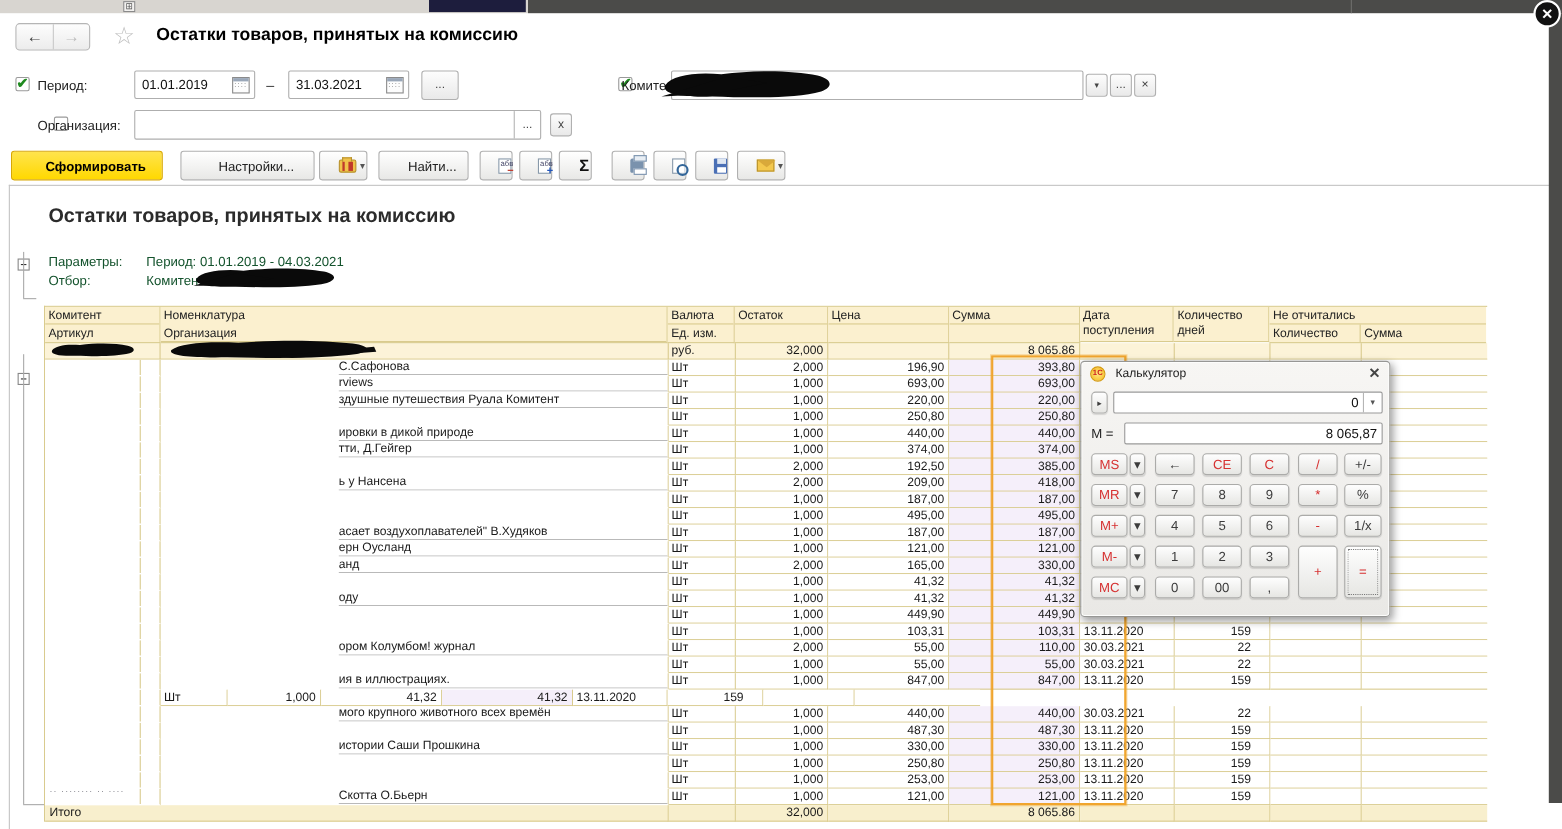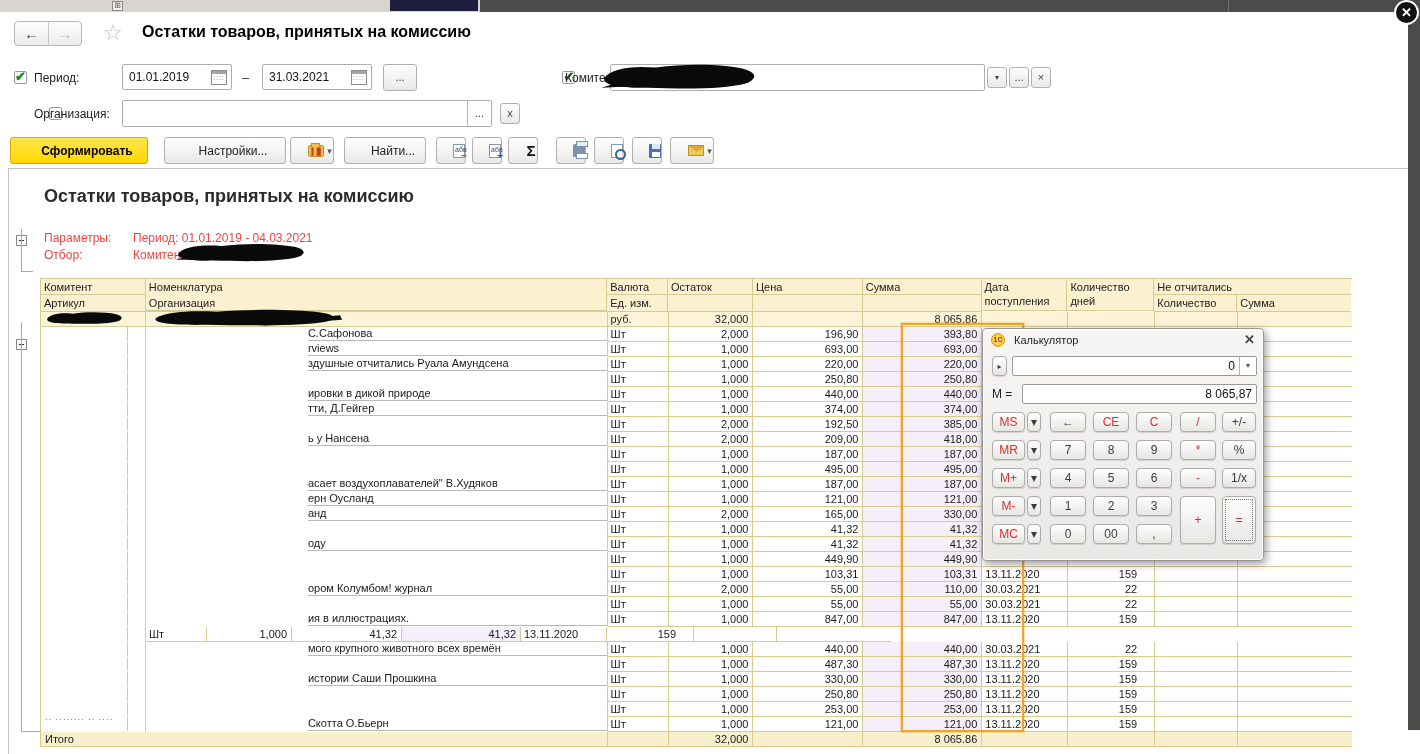--- a/index.html
+++ b/index.html
@@ -61,21 +61,21 @@
   .prev-ic:after { content:""; position:absolute; right:-4px; bottom:-3px; width:7px; height:7px; border:2px solid #336699; border-radius:50%; background:rgba(255,255,255,.6); }
   .save-ic { width:14px; height:14px; background:#4a6fb5; border-radius:1px; }
   .save-ic:before { content:""; position:absolute; left:3px; top:0; width:8px; height:5px; background:#dfe7f2; }
   .save-ic:after { content:""; position:absolute; left:3px; bottom:1px; width:8px; height:5px; background:#fff; }
   .mail-ic { width:16px; height:11px; background:#f3c84e; border:1px solid #b8922d; }
   .mail-ic:before { content:""; position:absolute; left:0; top:0; border-left:8px solid transparent; border-right:8px solid transparent; border-top:6px solid #d9a93a; }
   .drop-caret { font-size:9px; color:#555; margin-left:3px; }
 
   
   .rep-title { left:44px; top:186px; font-size:18px; font-weight:bold; color:#2b2b2b; }
-  .rep-line { font-size:12px; color:#ef4444; }
+  .rep-line { font-size:12px; color:#14532d; }
   .minus-box { width:11px; height:11px; border:1px solid #888; background:#fff; position:relative; }
   .minus-box:after { content:""; position:absolute; left:2px; top:4px; width:5px; height:1px; background:#333; }
   .gline { background:#a9a9a9; }
 
   
   #tbl { left:40px; top:278px; width:1312px; font-size:11px; z-index:1; }
   .trow { display:flex; }
   .cell { border-right:1px solid #d9cb8e; border-bottom:1px solid #d9cb8e; overflow:hidden; white-space:nowrap; }
   .hdr .cell { background:#fbf0cf; color:#222; }
   #tbl .w-art { width:105px; } #tbl .w-nom { width:462px; } #tbl .w-cur { width:61px; }
@@ -297,21 +297,21 @@
         <div class="cell w-pri num">693,00</div>
         <div class="cell w-sum num">693,00</div>
         <div class="cell w-dat" style="padding-left: 3px;"></div>
         <div class="cell w-day num" style="padding-right: 17px;"></div>
         <div class="cell w-nq"></div>
         <div class="cell w-ns" style="border-right: none;"></div>
       </div>
       <div class="trow drow">
         <div class="cell w-art"></div>
         <div class="cell w-nom">
-          <span class="nom-text u">здушные отчитались Руала Амундсена</span>
+          <span class="nom-text u">здушные путешествия Руала Комитент</span>
         </div>
         <div class="cell w-cur" style="padding-left: 3px;">Шт</div>
         <div class="cell w-ost num">1,000</div>
         <div class="cell w-pri num">220,00</div>
         <div class="cell w-sum num">220,00</div>
         <div class="cell w-dat" style="padding-left: 3px;"></div>
         <div class="cell w-day num" style="padding-right: 17px;"></div>
         <div class="cell w-nq"></div>
         <div class="cell w-ns" style="border-right: none;"></div>
       </div>

